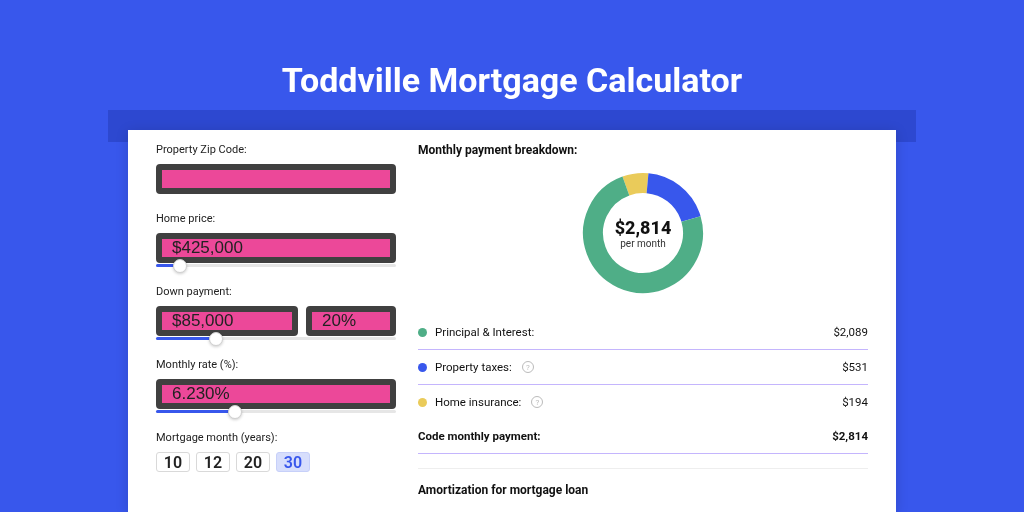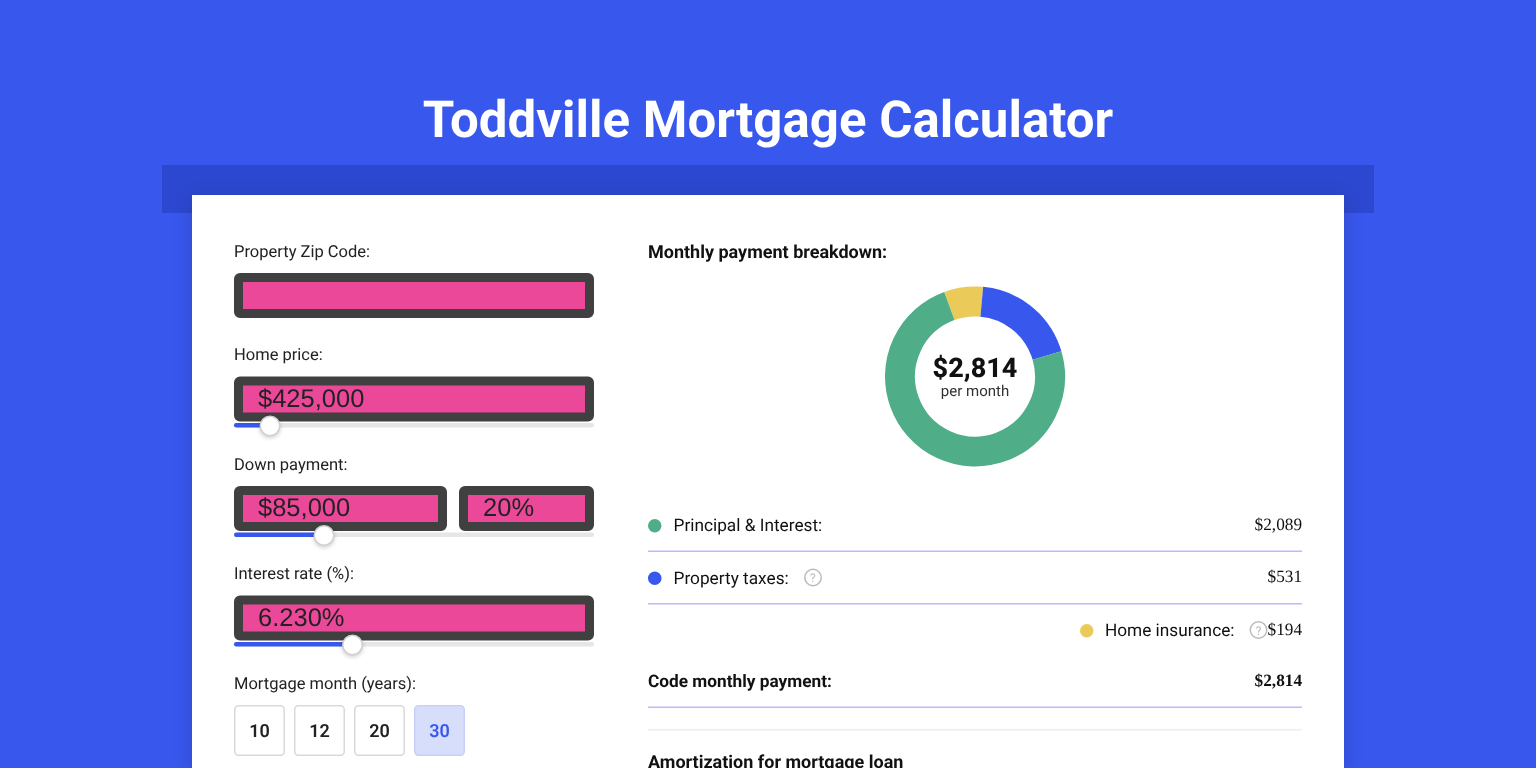--- a/index.html
+++ b/index.html
@@ -6,22 +6,22 @@
   html, body { width: 1024px; height: 512px; font-family: -apple-system, BlinkMacSystemFont, "Segoe UI", Roboto, Arial, sans-serif; }
   body { background: #3857ec; overflow: hidden; }
   .header-bar { background: #2d48d0; height: 32px; position: absolute; top: 110px; left: 108px; right: 108px; }
   .title { color: #fff; font-size: 34px; font-weight: 700; text-align: center; padding-top: 60px; }
   .card {
     position: absolute;
     top: 130px; left: 128px; right: 128px; bottom: 0;
     background: #fff;
     box-shadow: 0 2px 12px rgba(0,0,0,0.15);
     display: flex;
-    padding: 31px 28px 0 28px;
-    gap: 36px;
+    padding: 13px 28px 0 28px;
+    gap: 22px;
   }
   .left-col { width: 240px; flex-shrink: 0; }
   .right-col { flex: 1; min-width: 0; }
 
   .field-label { font-size: 11px; color: #222; margin-bottom: 8px; display: block; }
   .input {
     width: 100%; height: 30px; border: 6px solid #404040; border-radius: 4px;
     padding: 0 10px; font-size: 17px; color: #222; background: #ec4899;
   }
   .input-row { display: flex; gap: 8px; }
@@ -35,45 +35,45 @@
   .slider-thumb {
     position: absolute; top: 50%; transform: translate(-50%, -50%);
     width: 14px; height: 14px; border-radius: 50%; background: #fff;
     border: 1px solid #d0d0d0; box-shadow: 0 1px 3px rgba(0,0,0,0.2);
   }
 
   .field-block { margin-bottom: 18px; }
 
   .period-row { display: flex; gap: 6px; }
   .period-btn {
-    width: 34px; height: 34px; border: 1px solid #d9d9d9; border-radius: 3px;
-    font-size: 12px; display: flex; align-items: center; justify-content: center;
+    width: 34px; height: 20px; border: 1px solid #d9d9d9; border-radius: 3px;
+    font-size: 16px; display: flex; align-items: center; justify-content: center;
     background: #fff; cursor: pointer; font-weight: 600; color: #222;
   }
   .period-btn.active { background: #d7defc; color: #3857ec; border-color: #c7d0f9; }
 
   .section-heading { font-size: 12px; font-weight: 700; color: #111; margin-bottom: 14px; }
 
   .donut-wrap { display: flex; justify-content: center; margin-bottom: 20px; }
   .donut { position: relative; width: 124px; height: 124px; }
   .donut svg { transform: rotate(-90deg); }
   .donut-center {
     position: absolute; inset: 0; display: flex; flex-direction: column; align-items: center; justify-content: center;
   }
   .donut-value { font-size: 18px; font-weight: 800; color: #111; }
   .donut-caption { font-size: 10px; color: #333; }
 
   .break-row {
     display: flex; align-items: center; justify-content: space-between;
     border-bottom: 1px solid #c4b5fd; padding: 10px 0;
   }
-  .break-row:last-of-type { border-bottom: none; justify-content: flex-end; }
+  .break-row:last-of-type { border-bottom: none; }
   .break-left { display: flex; align-items: center; gap: 8px; font-size: 11.5px; color: #111; }
   .dot { width: 9px; height: 9px; border-radius: 50%; flex-shrink: 0; }
-  .break-val { font-size: 11.5px; color: #111; font-family: Liberation Serif, serif; }
+  .break-val { font-size: 11.5px; color: #111; }
   .total-row .break-left, .total-row .break-val { font-weight: 700; }
   .info-icon {
     width: 12px; height: 12px; border: 1px solid #bbb; border-radius: 50%;
     display: inline-flex; align-items: center; justify-content: center;
     font-size: 8px; color: #bbb; margin-left: 2px;
   }
 
   .amort-box { border-top: 1px solid #eee; margin-top: 14px; padding-top: 14px; }
   .amort-title { font-size: 12px; font-weight: 700; color: #111; margin-bottom: 10px; }
 </style>
@@ -107,21 +107,21 @@
         <input class="input" value="$85,000" style="">
         <input class="input" value="20%" style="">
       </div>
       <div class="slider-track">
         <div class="slider-fill" id="down-fill" style="width: 25%;"></div>
         <div class="slider-thumb" id="down-thumb" style="left: 25%;"></div>
       </div>
     </div>
 
     <div class="field-block">
-      <label class="field-label">Interest rate (%):</label>
+      <label class="field-label">Monthly rate (%):</label>
       <input class="input" value="6.230%" style="">
       <div class="slider-track">
         <div class="slider-fill" id="rate-fill" style="width: 33%;"></div>
         <div class="slider-thumb" id="rate-thumb" style="left: 33%;"></div>
       </div>
     </div>
 
     <div class="field-block">
       <label class="field-label">Mortgage month (years):</label>
       <div class="period-row" id="period-row">

